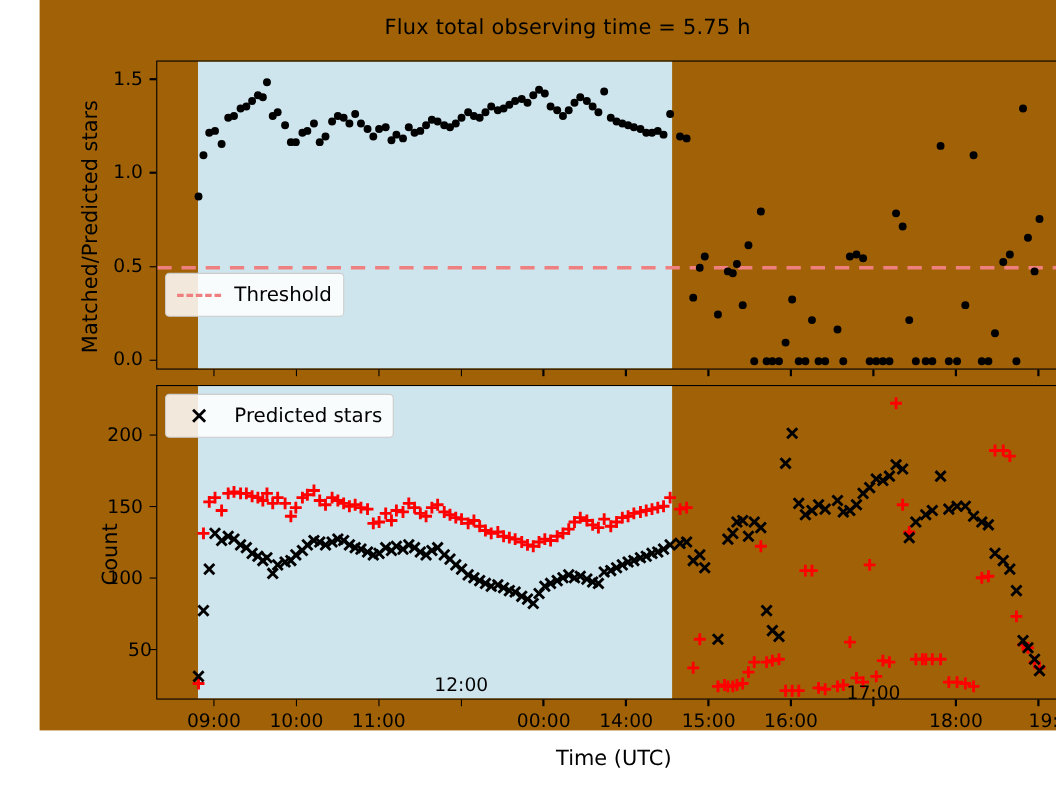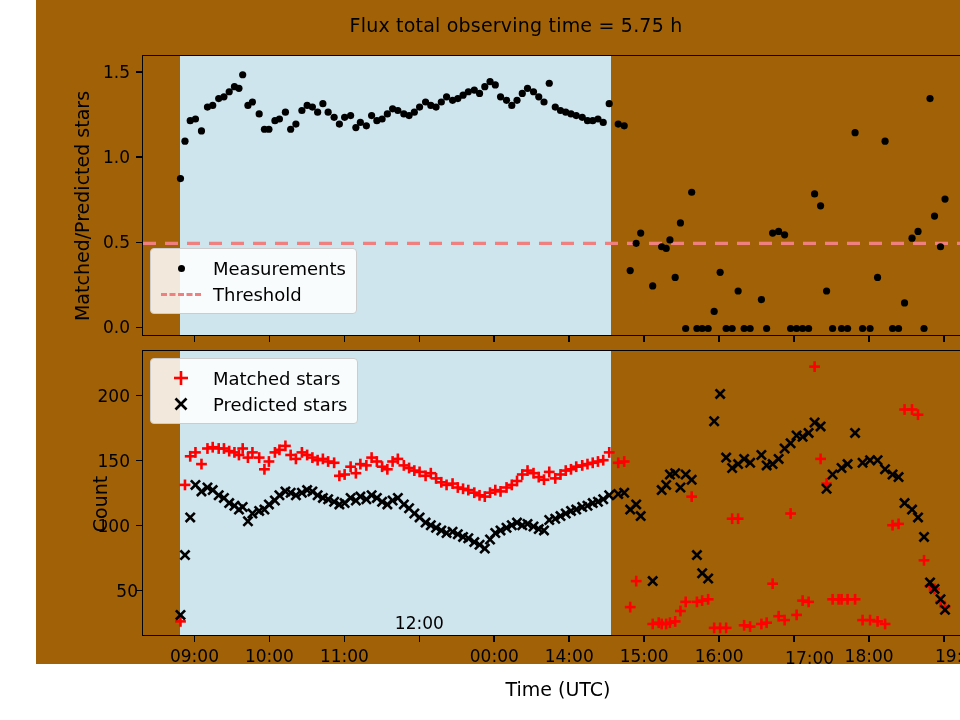--- a/index.html
+++ b/index.html
@@ -305,26 +305,20 @@
           <circle cx="791.5243243243244" cy="160.0848484848485" r="3.6" fill="#000000"></circle>
           <circle cx="797.5207207207209" cy="190.73939393939395" r="3.6" fill="#000000"></circle>
           <circle cx="802.0180180180181" cy="143.05454545454546" r="3.6" fill="#000000"></circle>
         </g>
       </svg>
   </div>
 
   <div id="ylabel-top">Matched/Predicted stars</div>
 
   <div class="legend-box" id="legend-top" style="left: 114px; top: 248px;">
-    <div class="legend-row">
-      <span class="legend-key">
-          <span class="key-dot"></span>
-        </span>
-      <span class="legend-text">Measurements</span>
-    </div>
     <div class="legend-row">
       <span class="legend-key">
           <span class="key-dash"></span>
         </span>
       <span class="legend-text">Threshold</span>
     </div>
   </div>
 
   <div class="panel" id="panel-bottom">
     <div class="shade" id="shade-bottom" style="left: 36.7279px; width: 431.741px; background: rgb(207, 229, 237);"></div>
@@ -873,29 +867,20 @@
         </g>
       </svg>
   </div>
 
   <div id="ylabel-bottom">Count</div>
 
   <div class="legend-box" id="legend-bottom" style="left: 114px; top: 358px;">
     <div class="legend-row">
       <span class="legend-key">
         <svg width="20" height="20" viewBox="0 0 20 20">
-            <line x1="10" y1="3" x2="10" y2="17" stroke="#ff0000" stroke-width="2.6"></line>
-            <line x1="3" y1="10" x2="17" y2="10" stroke="#ff0000" stroke-width="2.6"></line>
-          </svg>
-      </span>
-      <span class="legend-text">Matched stars</span>
-    </div>
-    <div class="legend-row">
-      <span class="legend-key">
-        <svg width="20" height="20" viewBox="0 0 20 20">
             <line x1="4.5" y1="4.5" x2="15.5" y2="15.5" stroke="#000000" stroke-width="2.6"></line>
             <line x1="15.5" y1="4.5" x2="4.5" y2="15.5" stroke="#000000" stroke-width="2.6"></line>
           </svg>
       </span>
       <span class="legend-text">Predicted stars</span>
     </div>
   </div>
 
   <div id="xlabel">Time (UTC)</div>
 
@@ -937,20 +922,20 @@
       <div class="xtick-label" style="left: 383.333px; top: 613px;">12:00</div>
       <div class="tickmark-x" style="left: 457.488px; top: 636px;"></div>
       <div class="xtick-label" style="left: 458.288px; top: 646px;">00:00</div>
       <div class="tickmark-x" style="left: 532.443px; top: 636px;"></div>
       <div class="xtick-label" style="left: 533.243px; top: 646px;">14:00</div>
       <div class="tickmark-x" style="left: 607.398px; top: 636px;"></div>
       <div class="xtick-label" style="left: 608.198px; top: 646px;">15:00</div>
       <div class="tickmark-x" style="left: 682.353px; top: 636px;"></div>
       <div class="xtick-label" style="left: 683.153px; top: 646px;">16:00</div>
       <div class="tickmark-x" style="left: 757.308px; top: 636px;"></div>
-      <div class="xtick-label" style="left: 758.108px; top: 648px; text-align: right;">17:00</div>
+      <div class="xtick-label" style="left: 758.108px; top: 620px;">17:00</div>
       <div class="tickmark-x" style="left: 832.263px; top: 636px;"></div>
       <div class="xtick-label" style="left: 833.063px; top: 646px;">18:00</div>
       <div class="tickmark-x" style="left: 907.218px; top: 636px;"></div>
       <div class="xtick-label" style="left: 908.018px; top: 646px; text-align: right;">19:00</div>
     </div>
 
 </div>
 
 </body></html>

